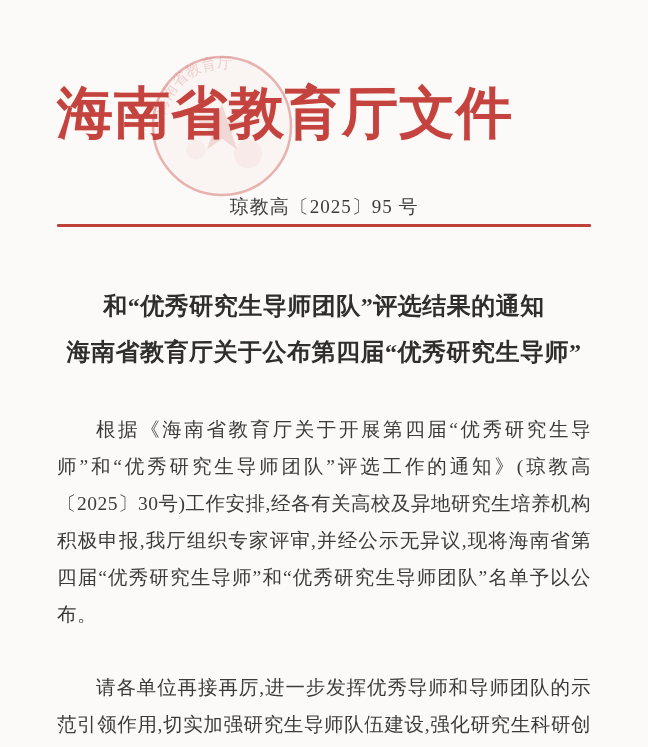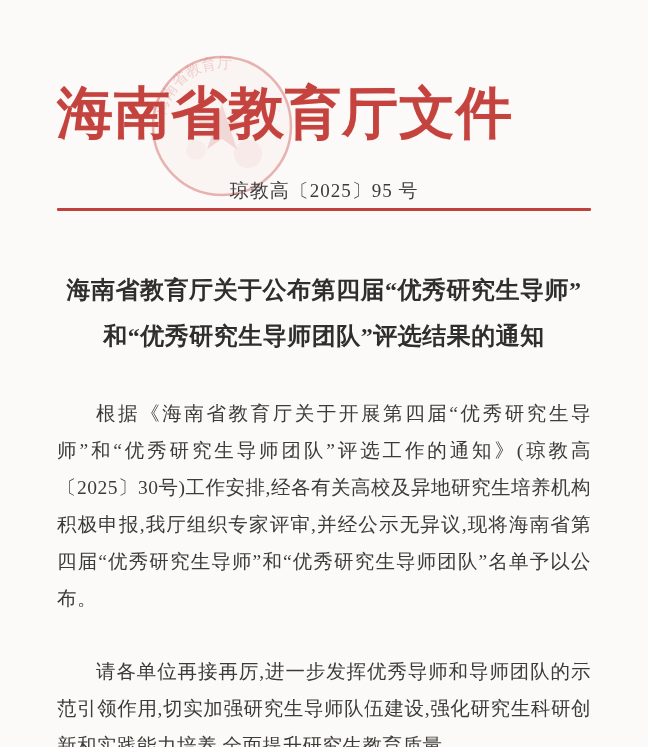--- a/index.html
+++ b/index.html
@@ -31,21 +31,21 @@
   .org-title {
     font-size: 56px;
     line-height: 74px;
     font-weight: bold;
     color: #c5433f;
     letter-spacing: 1px;
     white-space: nowrap;
     text-shadow: 0 0 1px rgba(197,67,63,0.35);
   }
   .doc-number {
-    margin-top: 30px;
+    margin-top: 46px;
     font-size: 19px;
     line-height: 22px;
     text-align: center;
     color: #3b3b3b;
     letter-spacing: 1px;
   }
   .red-divider {
     margin-top: 6px;
     height: 3px;
     background: #c0403c;
@@ -92,22 +92,22 @@
 
   <div class="content">
 
     <h1 class="org-title">海南省教育厅文件</h1>
 
     <div class="doc-number">琼教高〔2025〕95 号</div>
 
     <div class="red-divider"></div>
 
     <h2 class="doc-title">
+      <span class="t-line">和“优秀研究生导师团队”评选结果的通知</span>
       <span class="t-line">海南省教育厅关于公布第四届“优秀研究生导师”</span>
-      <span class="t-line">和“优秀研究生导师团队”评选结果的通知</span>
     </h2>
 
     <div class="body-text">
       <p class="indent">根据《海南省教育厅关于开展第四届“优秀研究生导师”和“优秀研究生导师团队”评选工作的通知》(琼教高〔2025〕30号)工作安排,经各有关高校及异地研究生培养机构积极申报,我厅组织专家评审,并经公示无异议,现将海南省第四届“优秀研究生导师”和“优秀研究生导师团队”名单予以公布。</p>
       <p class="indent">请各单位再接再厉,进一步发挥优秀导师和导师团队的示范引领作用,切实加强研究生导师队伍建设,强化研究生科研创新和实践能力培养,全面提升研究生教育质量。</p>
     </div>
 
   </div>
 </div>
 

